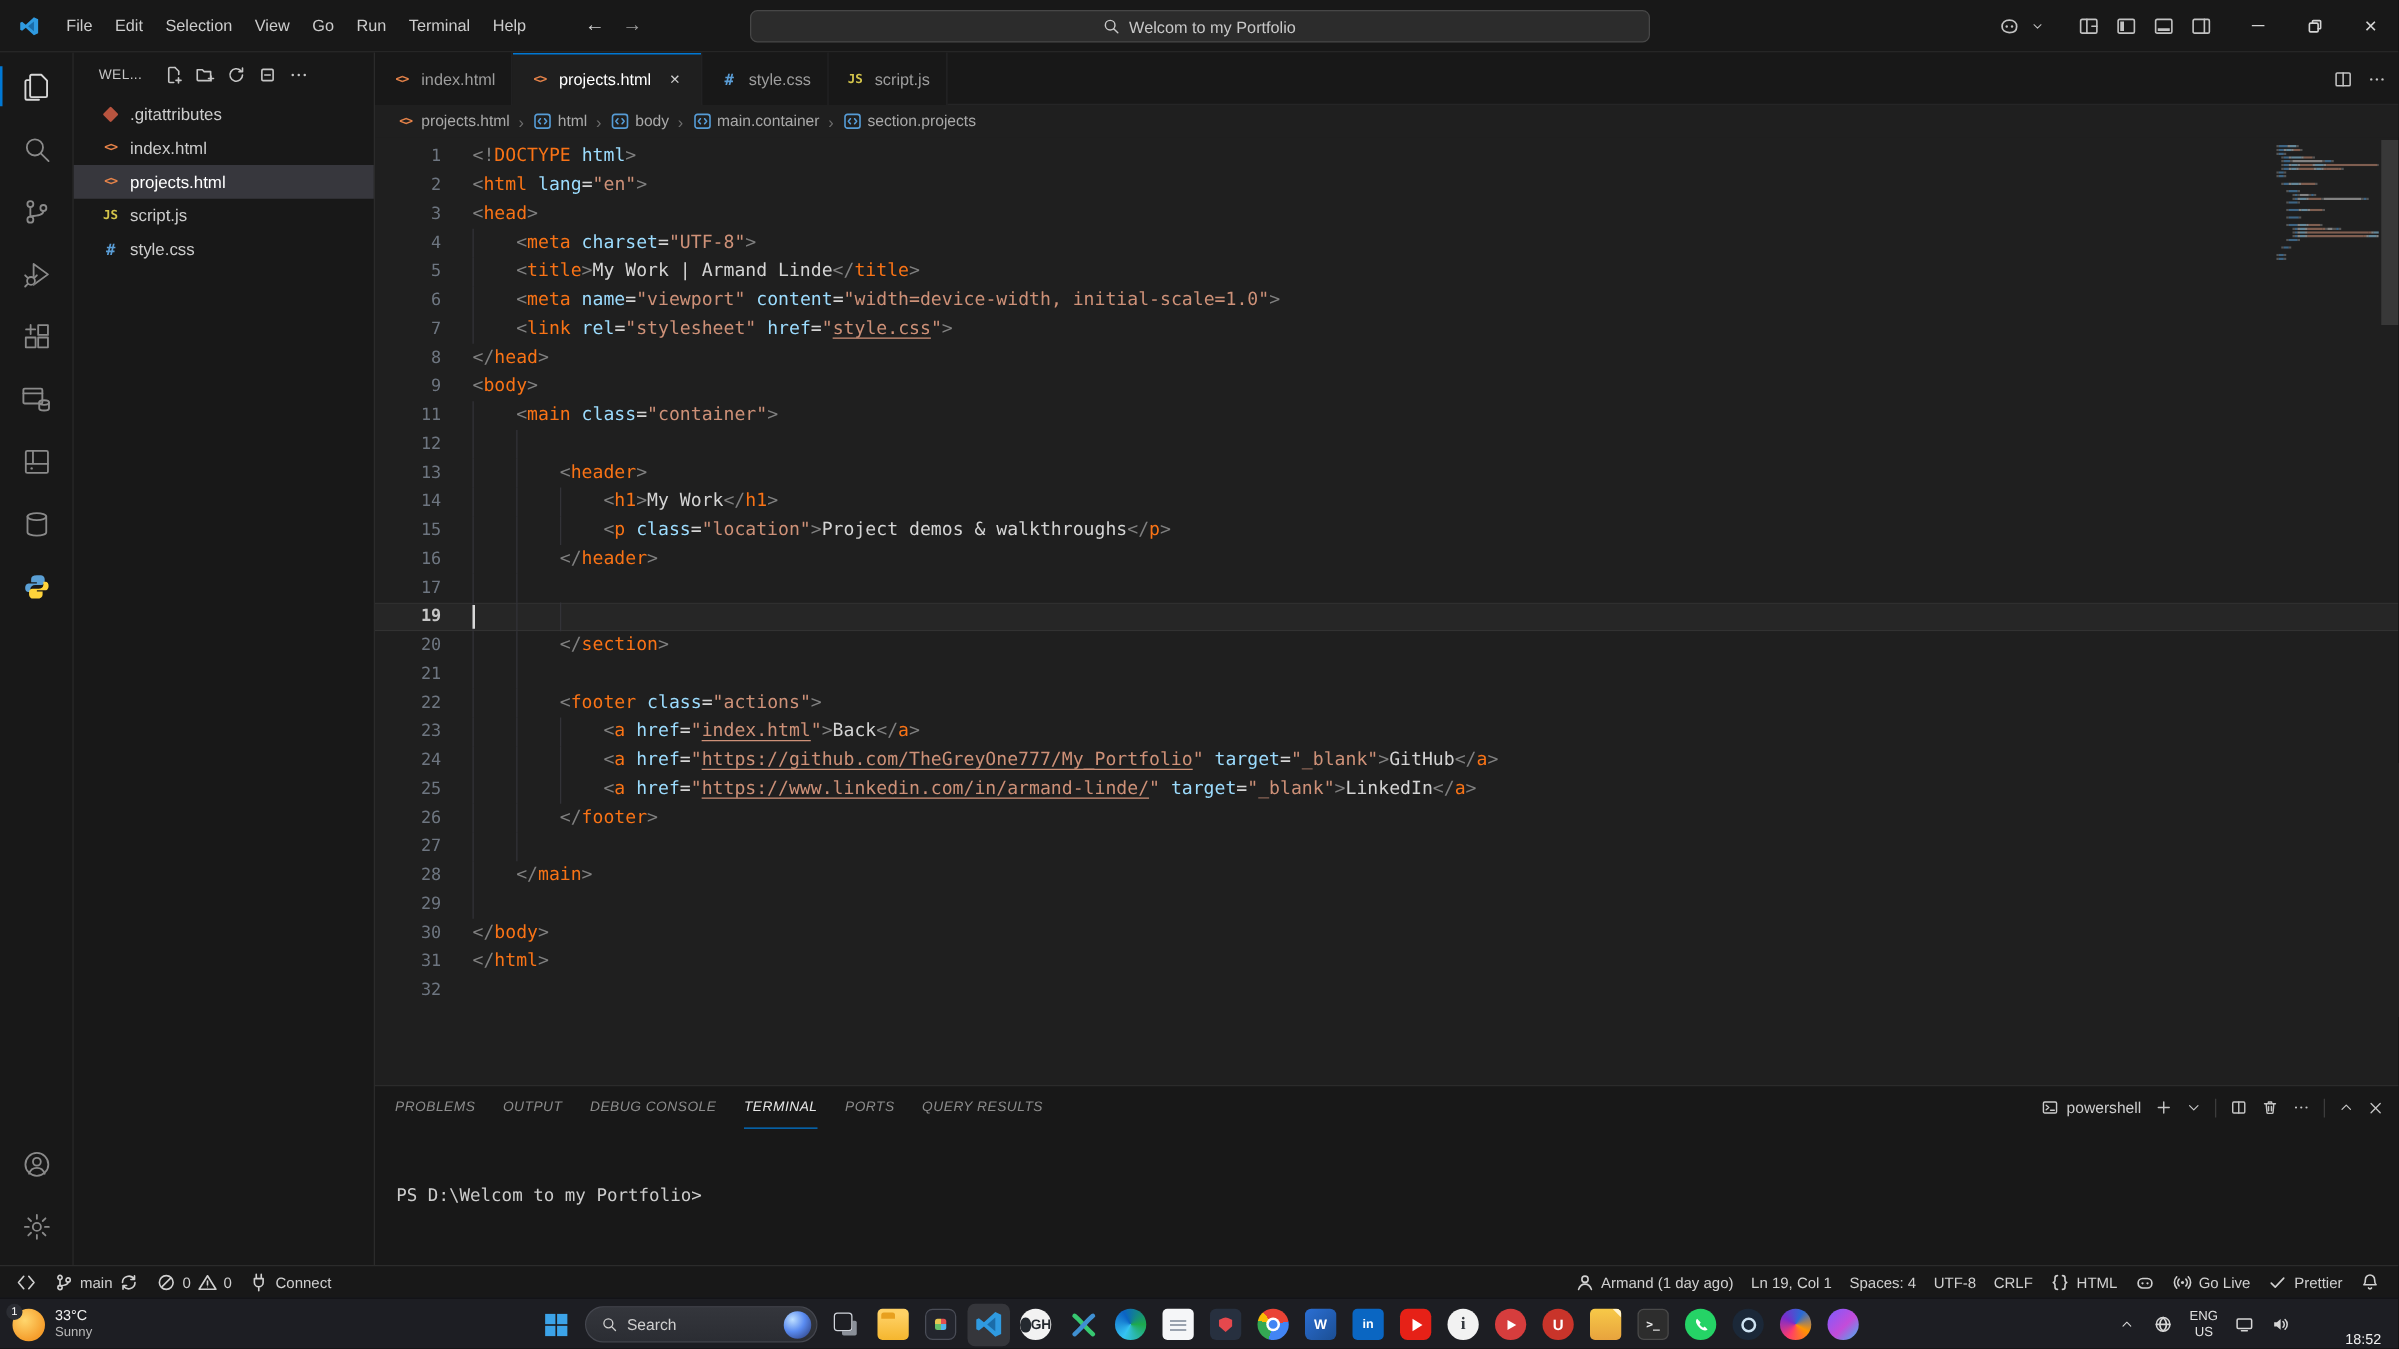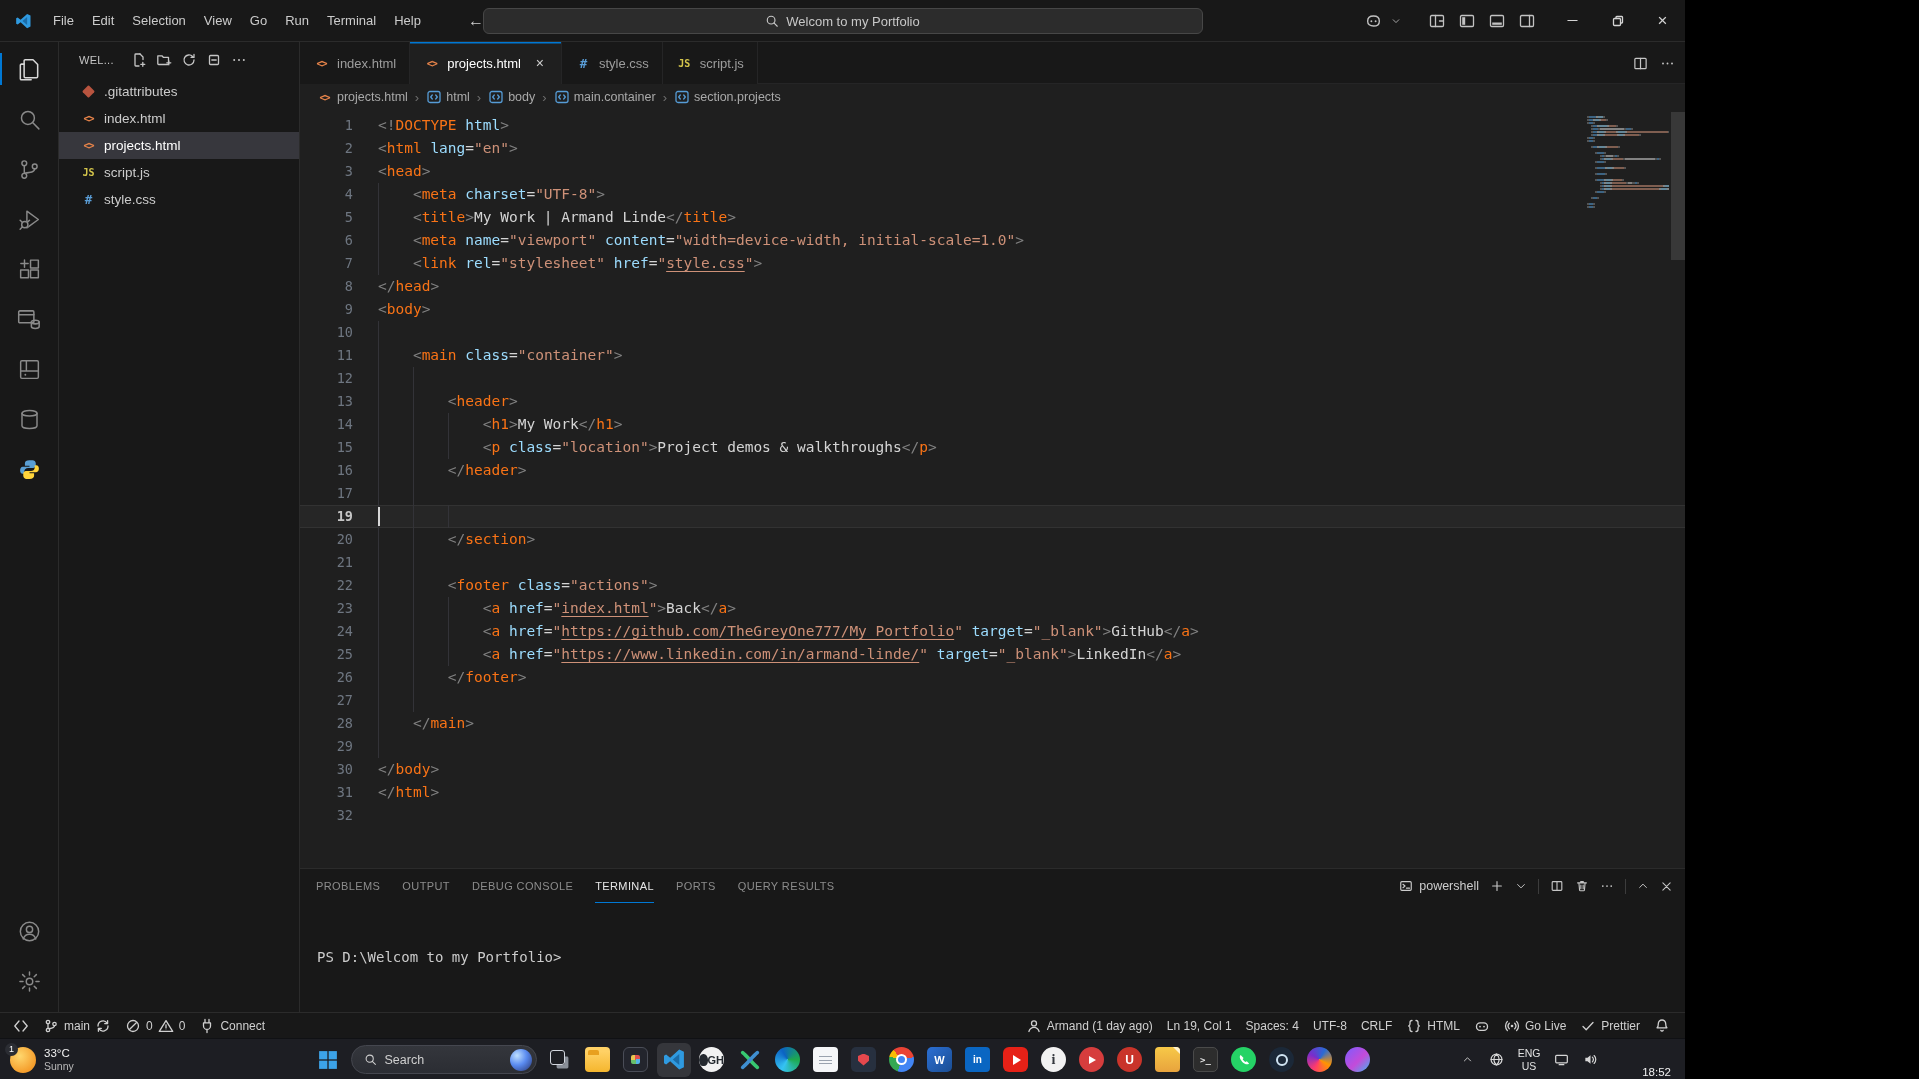--- a/index.html
+++ b/index.html
@@ -1,17 +1,17 @@
 <!DOCTYPE html>
 <html><head>
 <meta charset="utf-8">
 <style>
   * { margin:0; padding:0; box-sizing:border-box; }
   html,body { background:#000; }
-  #root { position:relative; width:1685px; height:1079px; overflow:hidden;
+  #root { position:relative; width:1919px; height:1079px; overflow:hidden;
           background:#1f1f1f; font-family:"Liberation Sans",sans-serif; color:#cccccc; }
   svg { display:block; }
   .ic { display:inline-flex; align-items:center; justify-content:center; }
   .ic svg { stroke:currentColor; fill:none; stroke-width:1.3; stroke-linecap:round; stroke-linejoin:round; }
 
   
   .titlebar { position:absolute; top:0; left:0; right:0; height:42px; background:#181818;
               border-bottom:1px solid #2b2b2b; display:flex; align-items:center; }
   .vs-logo { margin:0 12px 0 14px; }
   .menu-item { font-size:13px; color:#cccccc; padding:4px 9px; border-radius:5px; cursor:default; }
@@ -82,21 +82,21 @@
   .code-line.cursor-line .gutter { color:#c6c6c6;font-weight:bold; }
   .caret { position:absolute; left:0; top:2px; width:1.6px; height:19px; background:#d7d7d7; }
 
   .minimap { position:absolute; top:6px; right:16px; width:82px; }
   .mm-row { height:2px; margin-bottom:1px; display:flex; overflow:hidden; }
   .mm-seg { height:2px; flex:0 0 auto; }
   .scroll-thumb { position:absolute; top:2px; right:0; width:14px; height:148px; background:rgba(121,121,121,.28); }
 
   
   .panel { height:144px; flex:0 0 auto; background:#181818; border-top:1px solid #2b2b2b; position:relative; }
-  .panel-tabs { height:34px; display:flex; align-items:center; padding:0 16px; gap:22px; }
+  .panel-tabs { height:34px; display:flex; align-items:center; padding:0 16px; gap:22px;font-style:italic; }
   .ptab { font-size:11px; letter-spacing:.4px; color:#8c8c8c; height:34px; display:flex; align-items:center; cursor:default; }
   .ptab.active { color:#e7e7e7; box-shadow:inset 0 -1px 0 #0078d4; }
   .panel-toolbar { position:absolute; right:12px; top:0; height:34px; display:flex; align-items:center; gap:11px; color:#c5c5c5; }
   .pt-shell { display:flex; align-items:center; gap:6px; font-size:12.5px; color:#cccccc; }
   .pt-sep { width:1px; height:15px; background:#3c3c3c; }
   .terminal-body { padding:44px 0 0 17px; font:14px/20px "DejaVu Sans Mono",monospace; color:#cccccc; }
 
   
   .statusbar { position:absolute; left:0; right:0; bottom:41px; height:26px; background:#181818;
                border-top:1px solid #2b2b2b; display:flex; align-items:center; font-size:12px; color:#d0d0d0; }
@@ -519,24 +519,20 @@
             </div>
             <div class="code-line">
               <span class="gutter">8</span>
               <span class="lc"><span class="tk-p">&lt;/</span><span class="tk-t">head</span><span class="tk-p">&gt;</span></span>
             </div>
             <div class="code-line">
               <span class="gutter">9</span>
               <span class="lc"><span class="tk-p">&lt;</span><span class="tk-t">body</span><span class="tk-p">&gt;</span></span>
             </div>
             <div class="code-line">
-              <span class="gutter">10</span>
-              <span class="lc"><span class="ig"></span></span>
-            </div>
-            <div class="code-line">
               <span class="gutter">11</span>
               <span class="lc"><span class="ig"></span><span class="tk-p">&lt;</span><span class="tk-t">main</span><span class="tk-w"> </span><span class="tk-a">class</span><span class="tk-w">=</span><span class="tk-s">"container"</span><span class="tk-p">&gt;</span></span>
             </div>
             <div class="code-line">
               <span class="gutter">12</span>
               <span class="lc"><span class="ig"></span><span class="ig"></span></span>
             </div>
             <div class="code-line">
               <span class="gutter">13</span>
               <span class="lc"><span class="ig"></span><span class="ig"></span><span class="tk-p">&lt;</span><span class="tk-t">header</span><span class="tk-p">&gt;</span></span>

